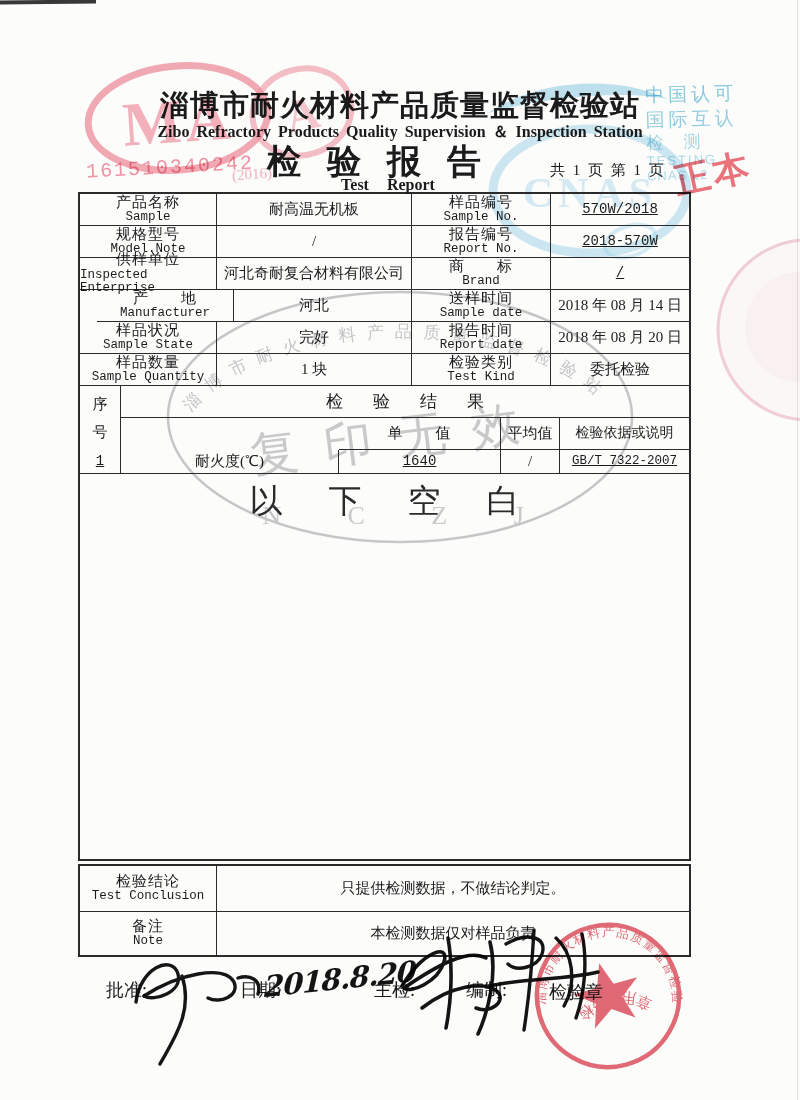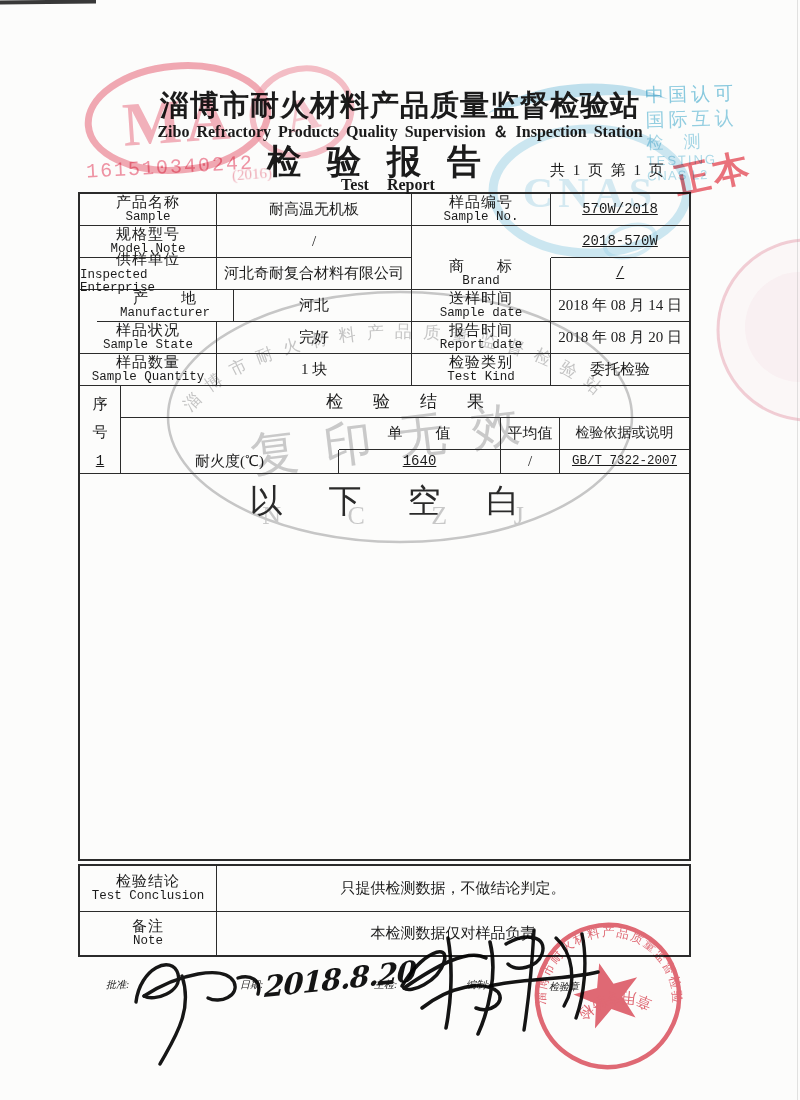--- a/index.html
+++ b/index.html
@@ -23,21 +23,21 @@
   .bb{border-bottom:1.2px solid #2b2b2b;}
   .lab-cn{font-size:15px;letter-spacing:1px;}
   .lab-en{font-family:"Liberation Mono",monospace;font-size:12.5px;margin-top:1px;}
   .val{font-size:15px;}
   .mono{font-family:"Liberation Mono",monospace;font-size:14px;text-decoration:underline;}
   .res-title{font-size:17px;font-weight:400;letter-spacing:30px;text-indent:30px;}
   .seq{font-size:15px;line-height:1.9;}
   .blank-cell{justify-content:flex-start;padding-top:10px;}
   .blank-txt{font-size:33px;letter-spacing:46px;text-indent:46px;color:#2a2a2a;}
   
-  .foot-lab{font-size:10px;z-index:4;font-style:italic;}
+  .foot-lab{font-size:18px;z-index:4;}
   .date-scrawl{font-size:29px;font-weight:700;font-style:italic;color:#141414;
       transform:rotate(-6deg) skewX(-8deg);letter-spacing:-1px;z-index:6;font-family:"DejaVu Serif",serif;}
   
   .multiply{mix-blend-mode:multiply;}
   .wm{z-index:1;}
   .stamp{z-index:5;}
   .cma-num{left:86px;top:156px;font-family:"Liberation Mono",monospace;font-size:20px;
       color:rgba(238,130,150,.85);letter-spacing:2px;transform:rotate(-3deg);z-index:5;}
   .cma-note{left:232px;top:166px;font-size:15px;color:rgba(232,120,140,.6);
       filter:blur(.6px);transform:rotate(-4deg);z-index:5;}
@@ -92,20 +92,24 @@
       <span class="val mono">570W/2018</span>
       </div>
 
     <div class="cell br bb" style="left:0;top:32px;width:137px;height:32px">
       <span class="lab-cn">规格型号</span>
       <span class="lab-en">Model.Note</span>
       </div>
     <div class="cell br bb" style="left:137px;top:32px;width:195px;height:32px">
       <span class="val">/</span>
       </div>
+    <div class="cell br bb" style="left:332px;top:32px;width:139px;height:32px">
+      <span class="lab-cn">报告编号</span>
+      <span class="lab-en">Report No.</span>
+      </div>
     <div class="cell bb" style="left:471px;top:32px;width:138px;height:32px">
       <span class="val mono">2018-570W</span>
       </div>
 
     <div class="cell br bb" style="left:0;top:64px;width:137px;height:32px">
       <span class="lab-cn">供样单位</span>
       <span class="lab-en">Inspected Enterprise</span>
       </div>
     <div class="cell br bb" style="left:137px;top:64px;width:195px;height:32px">
       <span class="val">河北奇耐复合材料有限公司</span>

